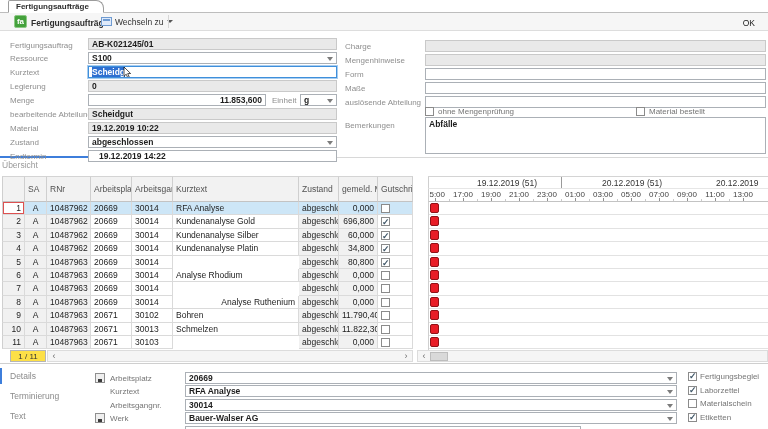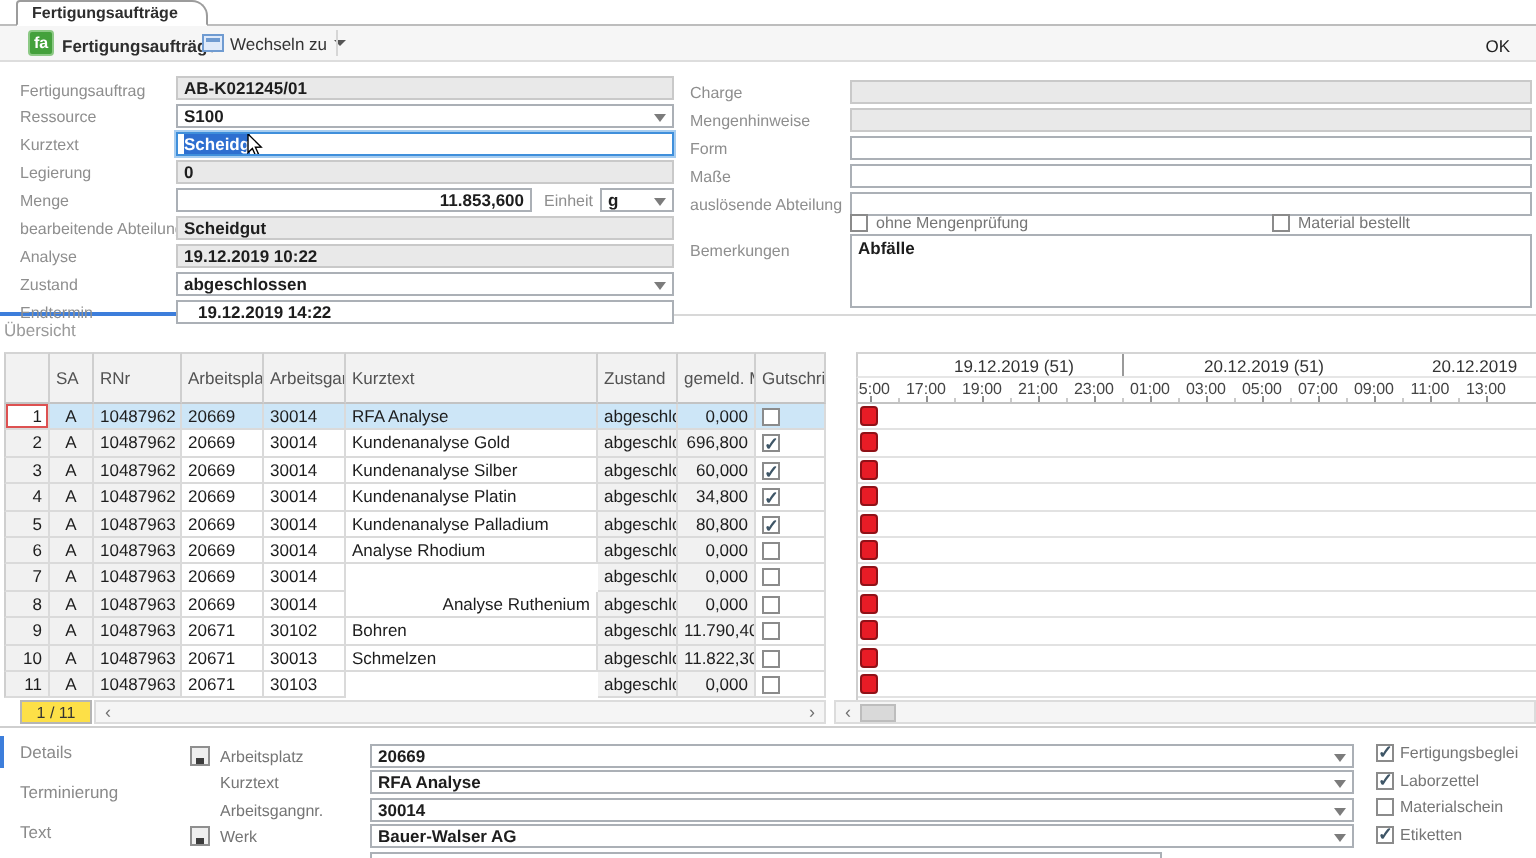--- a/index.html
+++ b/index.html
@@ -187,21 +187,21 @@
         <polygon points="1,0 1,9.3 3.2,7.2 4.7,10.6 6.2,9.9 4.7,6.6 7.6,6.5" fill="#fff" stroke="#000" stroke-width="0.7"></polygon>
       </svg></div>
     <div class="lbl" style="left: 10px; top: 81px;">Legierung</div>
     <div class="field dis" style="left: 88px; top: 80px; width: 249px;"><span class="v">0</span></div>
     <div class="lbl" style="left: 10px; top: 95px;">Menge</div>
     <div class="field" style="left: 88px; top: 94px; width: 178px; text-align: right;"><span class="v">11.853,600</span></div>
     <div class="lbl" style="left: 272px; top: 95px;">Einheit</div>
     <div class="field" style="left: 300px; top: 94px; width: 37px;"><span class="v">g</span><div class="chev"></div></div>
     <div class="lbl" style="left: 10px; top: 109px;">bearbeitende Abteilung</div>
     <div class="field dis" style="left: 88px; top: 108px; width: 249px;"><span class="v">Scheidgut</span></div>
-    <div class="lbl" style="left: 10px; top: 123px;">Analyse</div>
+    <div class="lbl" style="left: 10px; top: 123px;">Material</div>
     <div class="field dis" style="left: 88px; top: 122px; width: 249px;"><span class="v">19.12.2019 10:22</span></div>
     <div class="lbl" style="left: 10px; top: 137px;">Zustand</div>
     <div class="field" style="left: 88px; top: 136px; width: 249px;"><span class="v">abgeschlossen</span><div class="chev"></div></div>
     <div class="lbl" style="left: 10px; top: 151px;">Endtermin</div>
     <div class="field" style="left: 88px; top: 150px; width: 249px; padding-left: 10px;"><span class="v">19.12.2019 14:22</span></div>
     <div class="lbl" style="left: 345px; top: 41px;">Charge</div>
     <div class="field dis" style="left: 425px; top: 40px; width: 341px;"><span class="v"></span></div>
     <div class="lbl" style="left: 345px; top: 55px;">Mengenhinweise</div>
     <div class="field dis" style="left: 425px; top: 54px; width: 341px;"><span class="v"></span></div>
     <div class="lbl" style="left: 345px; top: 69px;">Form</div>
@@ -265,21 +265,20 @@
     <div class="cell" style="left: 299px; top: 242.2px; width: 40px; height: 13.4px; text-align: left; background: rgb(241, 241, 241);">abgeschlos</div>
     <div class="cell" style="left: 339px; top: 242.2px; width: 39px; height: 13.4px; text-align: right; background: rgb(241, 241, 241);">34,800</div>
     <div class="cell" style="left: 378px; top: 242.2px; width: 35px; height: 13.4px; text-align: left;">
       <div class="cb chk" style="left: 3px; top: 2px;"></div>
     </div>
     <div class="cell bl" style="left: 2px; top: 255.6px; width: 23px; height: 13.4px; text-align: right; background: rgb(241, 241, 241);">5</div>
     <div class="cell" style="left: 25px; top: 255.6px; width: 22px; height: 13.4px; text-align: center; background: rgb(241, 241, 241);">A</div>
     <div class="cell" style="left: 47px; top: 255.6px; width: 44px; height: 13.4px; text-align: right; background: rgb(241, 241, 241);">10487963</div>
     <div class="cell" style="left: 91px; top: 255.6px; width: 41px; height: 13.4px; text-align: left;">20669</div>
     <div class="cell" style="left: 132px; top: 255.6px; width: 41px; height: 13.4px; text-align: left;">30014</div>
-    <div class="cell" style="left: 173px; top: 255.6px; width: 126px; height: 13.4px; text-align: left;">Kundenanalyse Palladium</div>
     <div class="cell" style="left: 299px; top: 255.6px; width: 40px; height: 13.4px; text-align: left; background: rgb(241, 241, 241);">abgeschlos</div>
     <div class="cell" style="left: 339px; top: 255.6px; width: 39px; height: 13.4px; text-align: right; background: rgb(241, 241, 241);">80,800</div>
     <div class="cell" style="left: 378px; top: 255.6px; width: 35px; height: 13.4px; text-align: left;">
       <div class="cb chk" style="left: 3px; top: 2px;"></div>
     </div>
     <div class="cell bl" style="left: 2px; top: 269px; width: 23px; height: 13.4px; text-align: right; background: rgb(241, 241, 241);">6</div>
     <div class="cell" style="left: 25px; top: 269px; width: 22px; height: 13.4px; text-align: center; background: rgb(241, 241, 241);">A</div>
     <div class="cell" style="left: 47px; top: 269px; width: 44px; height: 13.4px; text-align: right; background: rgb(241, 241, 241);">10487963</div>
     <div class="cell" style="left: 91px; top: 269px; width: 41px; height: 13.4px; text-align: left;">20669</div>
     <div class="cell" style="left: 132px; top: 269px; width: 41px; height: 13.4px; text-align: left;">30014</div>

